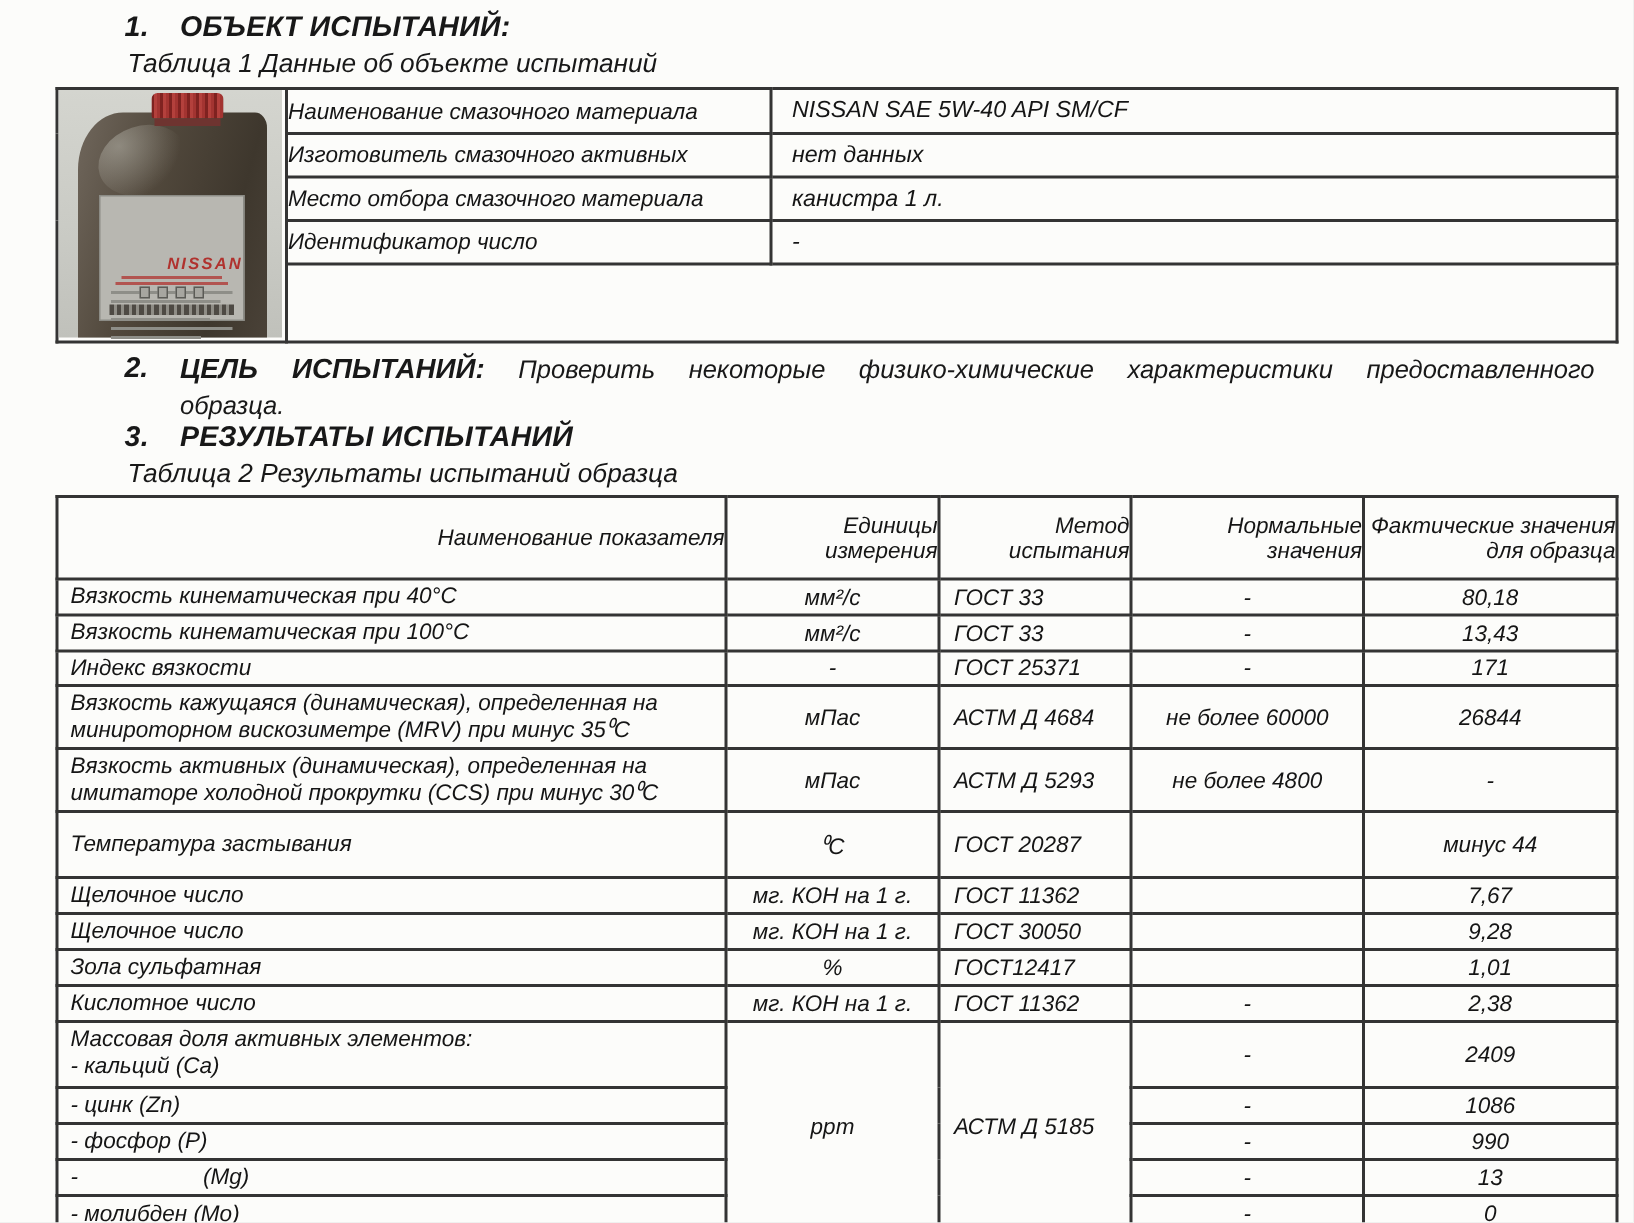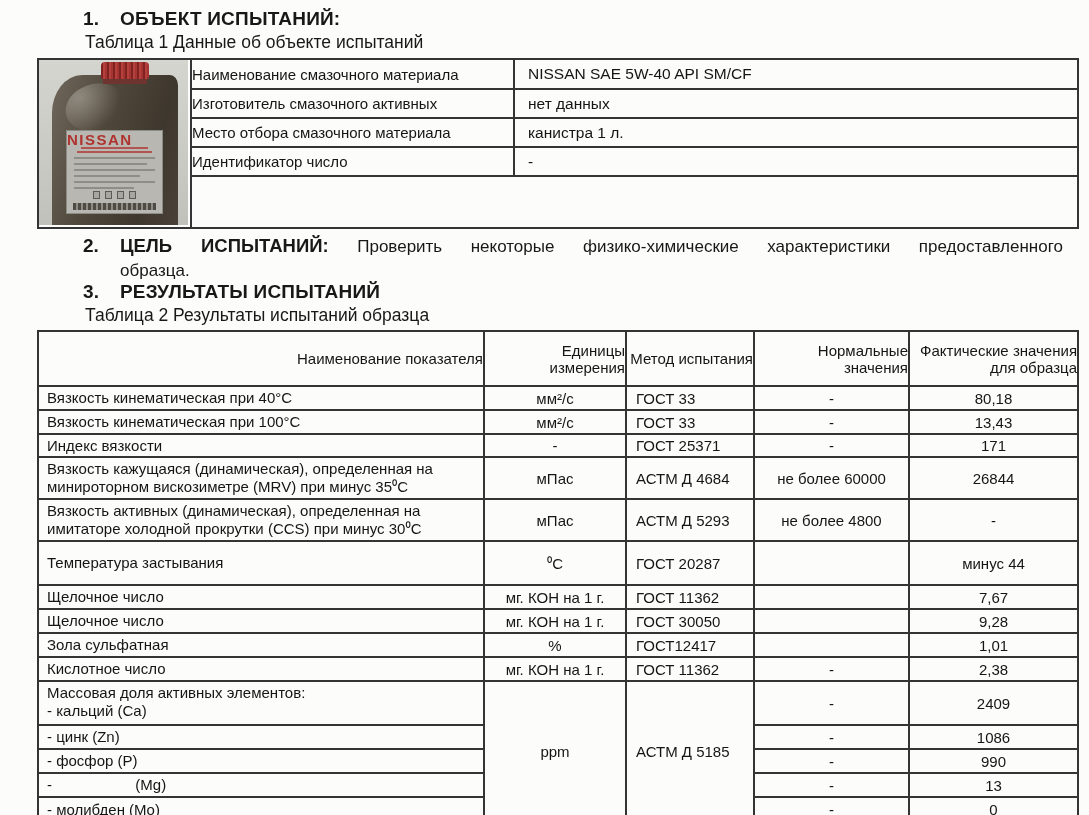--- a/index.html
+++ b/index.html
@@ -2,20 +2,21 @@
 <html><head>
 <meta charset="utf-8">
 <style>
   * { margin:0; padding:0; box-sizing:border-box; }
   html,body { background:#e8e8e6; }
   #page {
     position:relative; width:1089px; height:815px;
     background:#fcfcfa; overflow:hidden;
     font-family:"Liberation Sans", sans-serif;
     color:#181818;
+    font-style:italic;
   }
   .abs { position:absolute; }
 
   
   .sec-head { font-weight:bold; font-size:19px; letter-spacing:.2px; white-space:nowrap; }
   .sec-num  { display:inline-block; width:37px; font-weight:bold; }
   .caption  { font-size:17.5px; white-space:nowrap; }
 
   
   #sec2 { left:83px; top:234px; width:1000px; font-size:17px; line-height:24px; }
@@ -51,22 +52,22 @@
            border-radius:30px 8px 0 0 / 38px 10px 0 0; }
   .bottle-sheen { position:absolute; left:26px; top:24px; width:60px; height:46px;
            background:radial-gradient(ellipse at 30% 20%, rgba(200,200,190,.45), rgba(200,200,190,0) 70%);
            border-radius:50%; transform:rotate(-18deg); }
   .bottle-cap { position:absolute; left:62px; top:2px; width:48px; height:17px;
            background:#a33431; border-radius:4px 4px 2px 2px;
            background-image:repeating-linear-gradient(90deg, rgba(60,0,0,.35) 0 2px, rgba(255,120,110,.18) 2px 4px, rgba(0,0,0,0) 4px 6px); }
   .bottle-neck { position:absolute; left:64px; top:19px; width:44px; height:5px; background:#6e3430; }
   .bottle-label { position:absolute; left:27px; top:70px; width:97px; height:84px;
            background:#b8b7b1; border:1px solid #8c8c86; padding-top:3px; }
-  .brand-text { font-size:15px; font-weight:bold; color:#b0322e; text-align:left;
-           letter-spacing:1.5px; line-height:11px; }
+  .brand-text { font-size:11px; font-weight:bold; color:#b0322e; text-align:right;
+           letter-spacing:1.5px; line-height:11px;margin-top:37px; }
   .red-bar { height:2px; background:#b25450; margin:2px 8px 0 8px; }
   .txt-bar { height:2px; background:#8e8e88; margin:4px 7px 0 7px; }
   .icon-row { position:absolute; left:0; right:0; bottom:14px; display:flex; justify-content:center; gap:5px; }
   .tiny-icon { width:7px; height:8px; border:1px solid #5b5b56; background:#a7a6a0; }
   .barcode-bar { position:absolute; left:6px; right:6px; bottom:3px; height:7px;
            background:repeating-linear-gradient(90deg,#4e4a44 0 3px,#8f8d86 3px 5px); }
 </style>
 </head>
 <body>
 

